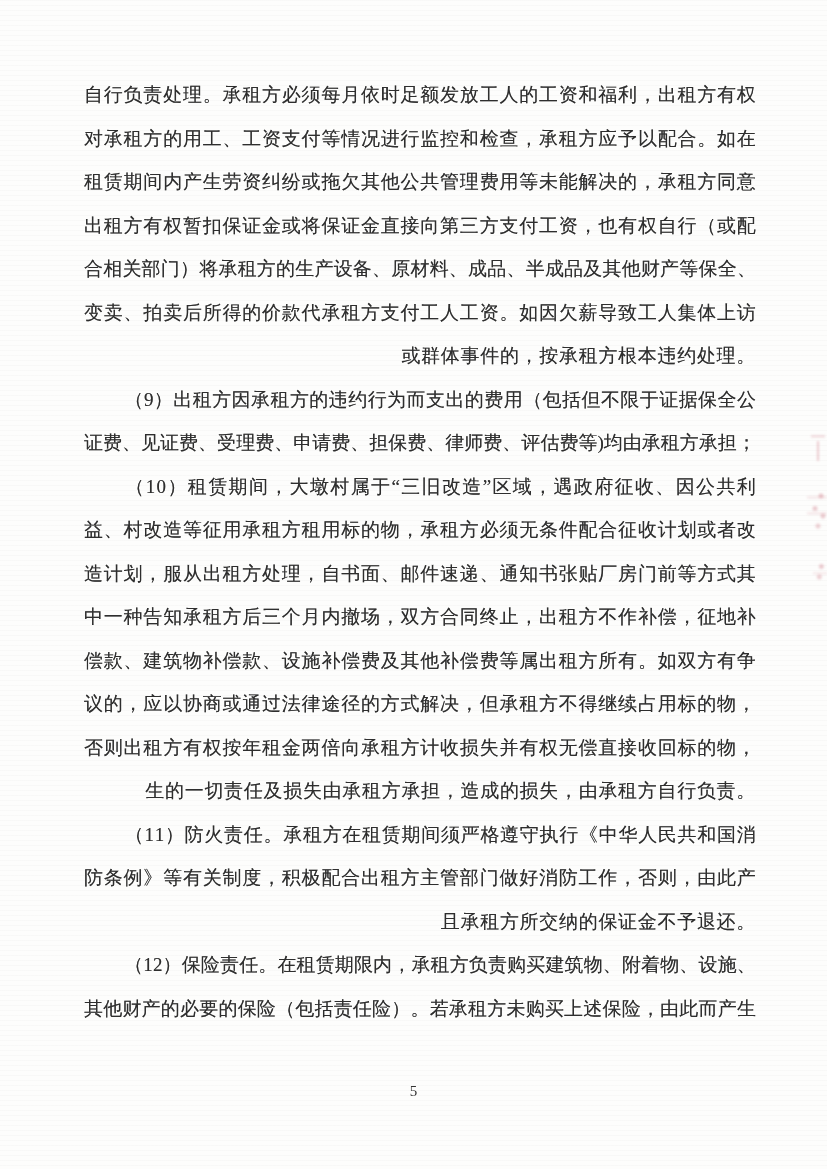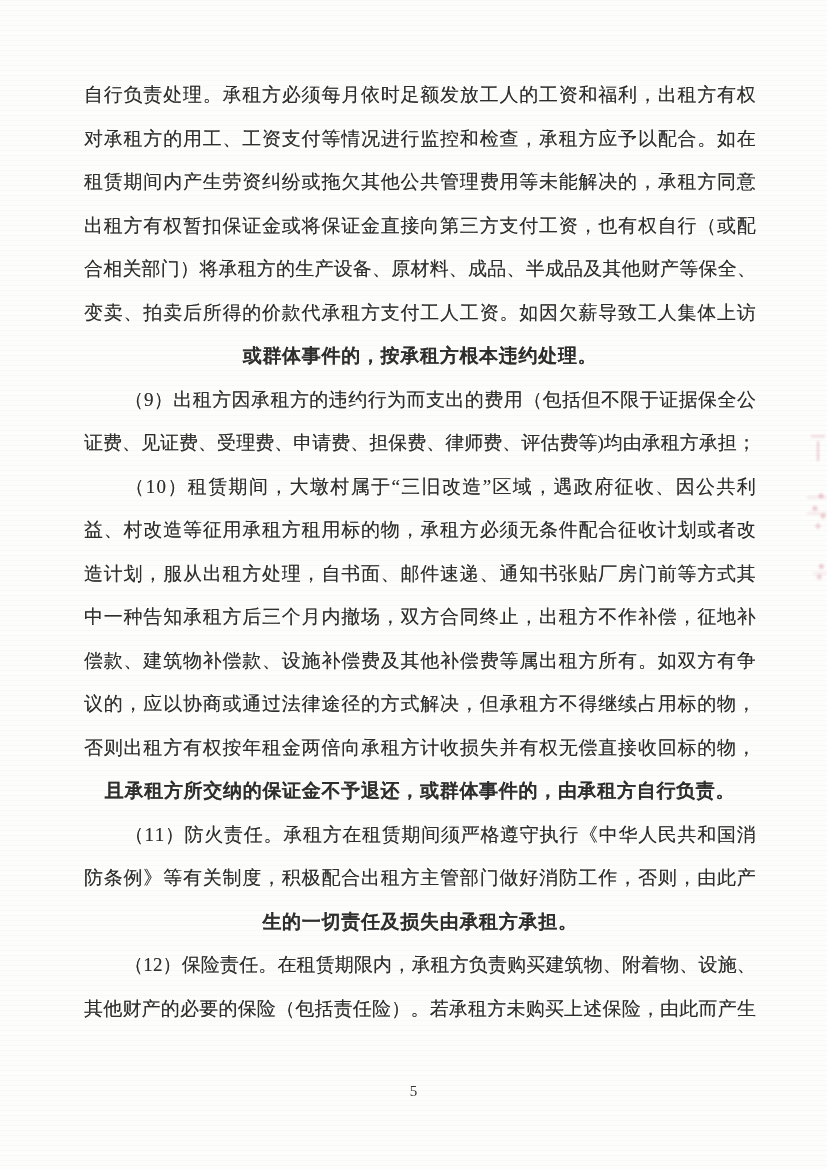--- a/index.html
+++ b/index.html
@@ -41,23 +41,22 @@
     text-shadow: 0 0 0.4px rgba(46,46,46,0.55);
   }
   .line.just {
     display: flex;
     flex-direction: row;
     justify-content: space-between;
     align-items: center;
   }
   .line.just span { display: inline-block; }
   .line.plain {
-    text-align: center;
+    text-align: right;
     letter-spacing: 0.7px;
-    font-weight: bold;
   }
   .indent-sp {
     width: 40px;
     flex: 0 0 40px;
     height: 1px;
   }
   #page-number {
     position: absolute;
     left: 0;
     top: 1083px;
@@ -643,21 +642,21 @@
           <span>偿</span>
           <span>直</span>
           <span>接</span>
           <span>收</span>
           <span>回</span>
           <span>标</span>
           <span>的</span>
           <span>物</span>
           <span>，</span>
         </div>
-        <div class="line plain">且承租方所交纳的保证金不予退还，或群体事件的，由承租方自行负责。</div>
+        <div class="line plain">生的一切责任及损失由承租方承担，造成的损失，由承租方自行负责。</div>
       </div>
       <div class="para">
         <div class="line just">
           <span class="indent-sp"></span>
           <span>（</span>
           <span>1</span>
           <span>1</span>
           <span>）</span>
           <span>防</span>
           <span>火</span>
@@ -718,21 +717,21 @@
           <span>工</span>
           <span>作</span>
           <span>，</span>
           <span>否</span>
           <span>则</span>
           <span>，</span>
           <span>由</span>
           <span>此</span>
           <span>产</span>
         </div>
-        <div class="line plain">生的一切责任及损失由承租方承担。</div>
+        <div class="line plain">且承租方所交纳的保证金不予退还。</div>
       </div>
       <div class="para">
         <div class="line just">
           <span class="indent-sp"></span>
           <span>（</span>
           <span>1</span>
           <span>2</span>
           <span>）</span>
           <span>保</span>
           <span>险</span>

